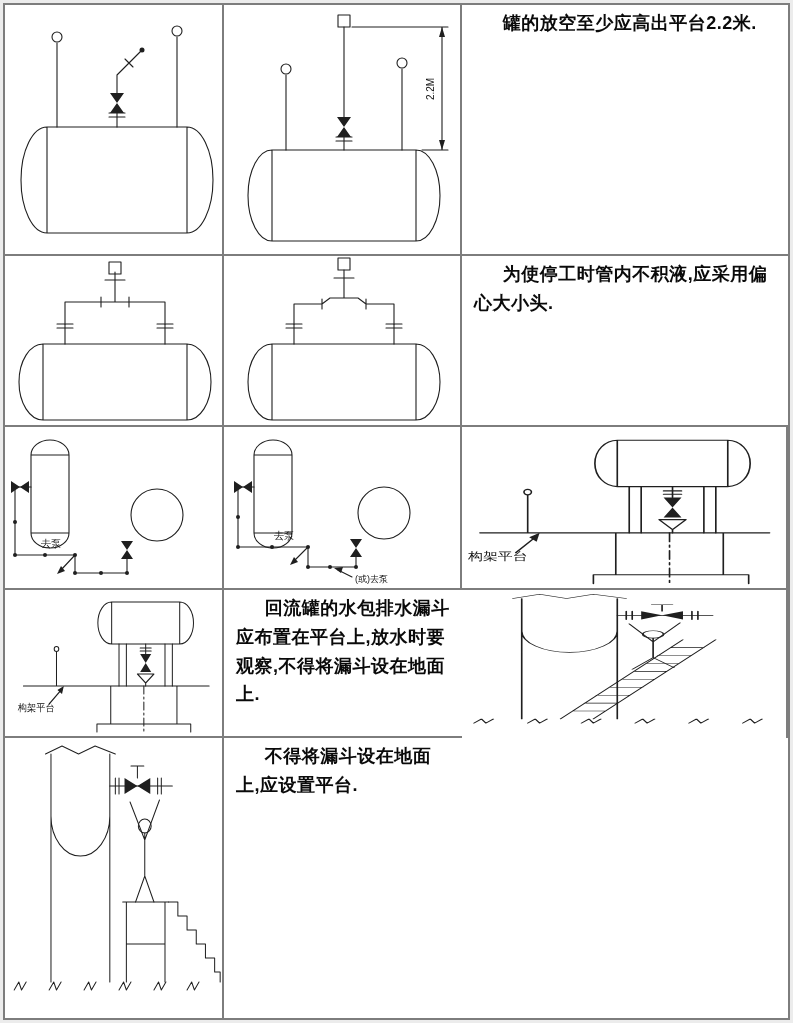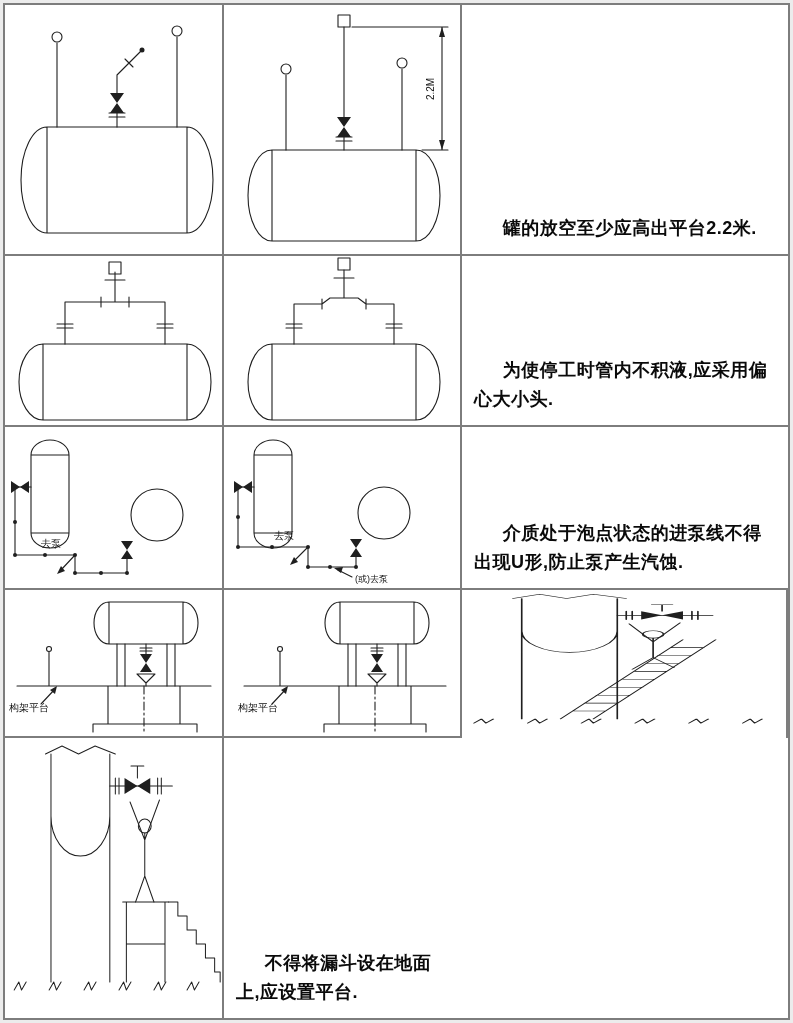--- a/index.html
+++ b/index.html
@@ -9,21 +9,21 @@
          display:grid;grid-template-columns:219px 238px 1fr;grid-template-rows:251px 171px 163px 148px 1fr}
   .cell{position:relative;overflow:hidden;background:#fff}
   .cb{border-right:2px solid #7d7d7d}
   .rb{border-bottom:2px solid #7d7d7d}
   .cell svg{display:block;width:100%;height:100%}
   .ln{stroke:#1f1f1f;fill:none;stroke-width:1.1;stroke-linecap:round;stroke-linejoin:round}
   .fl{fill:#1f1f1f;stroke:none}
   .dash{stroke-dasharray:8 3 2 3}
   .lbl{font-family:"Liberation Sans","DejaVu Sans",sans-serif;font-size:10px;fill:#111;stroke:none}
   .lbl-sm{font-size:9px}
-  .caption{display:flex;align-items:flex-end;padding:11px 12px}
+  .caption{display:flex;align-items:flex-start;padding:4px 12px}
   .cap{margin:0;font-size:18px;line-height:1.6;font-weight:700;color:#0a0a0a;text-indent:1.6em;letter-spacing:.5px}
 </style>
 </head>
 <body>
 
 <div class="sheet">
 
   <div class="cell cb rb">
     <svg viewBox="0 0 217 249" preserveAspectRatio="none">
       <g class="ln">
@@ -147,23 +147,20 @@
         <path class="fl" d="M66,138 L74,135 L70,130 Z"></path>
         <text class="lbl" x="60" y="112" text-anchor="middle">去泵</text>
       </g>
       <g>
         <path class="ln" d="M128,150 L114,143"></path>
         <path class="fl" d="M110,141 L117,146 L119,140 Z"></path>
         <text class="lbl lbl-sm" x="131" y="155" text-anchor="start">(或)去泵</text>
       </g>
     </svg>
   </div>
-  <div class="cell rb caption">
-    <p class="cap">介质处于泡点状态的进泵线不得出现U形,防止泵产生汽蚀.</p>
-  </div>
 
   <div class="cell cb rb">
     <svg viewBox="0 0 217 146" preserveAspectRatio="none">
       <g class="ln">
         <path d="M104,12 H178 M104,54 H178 M104,12 V54 M178,12 V54 M104,12 A15,21 0 0 0 104,54 M178,12 A15,21 0 0 1 178,54"></path>
       </g>
       <g class="ln">
         <path d="M112,54 V96 M120,54 V96 M162,54 V96 M170,54 V96"></path>
       </g>
       <g>
@@ -201,20 +198,23 @@
         <circle cx="56" cy="59" r="2.5"></circle>
         <path class="dash" d="M151,96 V142"></path>
       </g>
       <g>
         <path class="ln" d="M48,114 L62,99"></path>
         <path class="fl" d="M64,96 L57,100 L62,104 Z"></path>
         <text class="lbl" x="14" y="121" text-anchor="start">构架平台</text>
       </g>
     </svg>
   </div>
+  <div class="cell rb caption">
+    <p class="cap">回流罐的水包排水漏斗应布置在平台上,放水时要观察,不得将漏斗设在地面上.</p>
+  </div>
 
   <div class="cell cb">
     <svg viewBox="0 0 217 280" preserveAspectRatio="none">
       <g class="ln">
         <path d="M34,16 L52,8 L70,16 L88,8 L110,16 M40,16 V244 M104,16 V244 M40,78 A32,40 0 0 0 104,78"></path>
       </g>
       <g>
         <path class="ln" d="M104,48 H168 M110,40 V56 M114,40 V56 M154,40 V56 M158,40 V56 M134,40 V28 M127,28 H141"></path>
         <path class="fl" d="M120,40 L120,56 L134,48 Z M148,40 L148,56 L134,48 Z"></path>
       </g>

